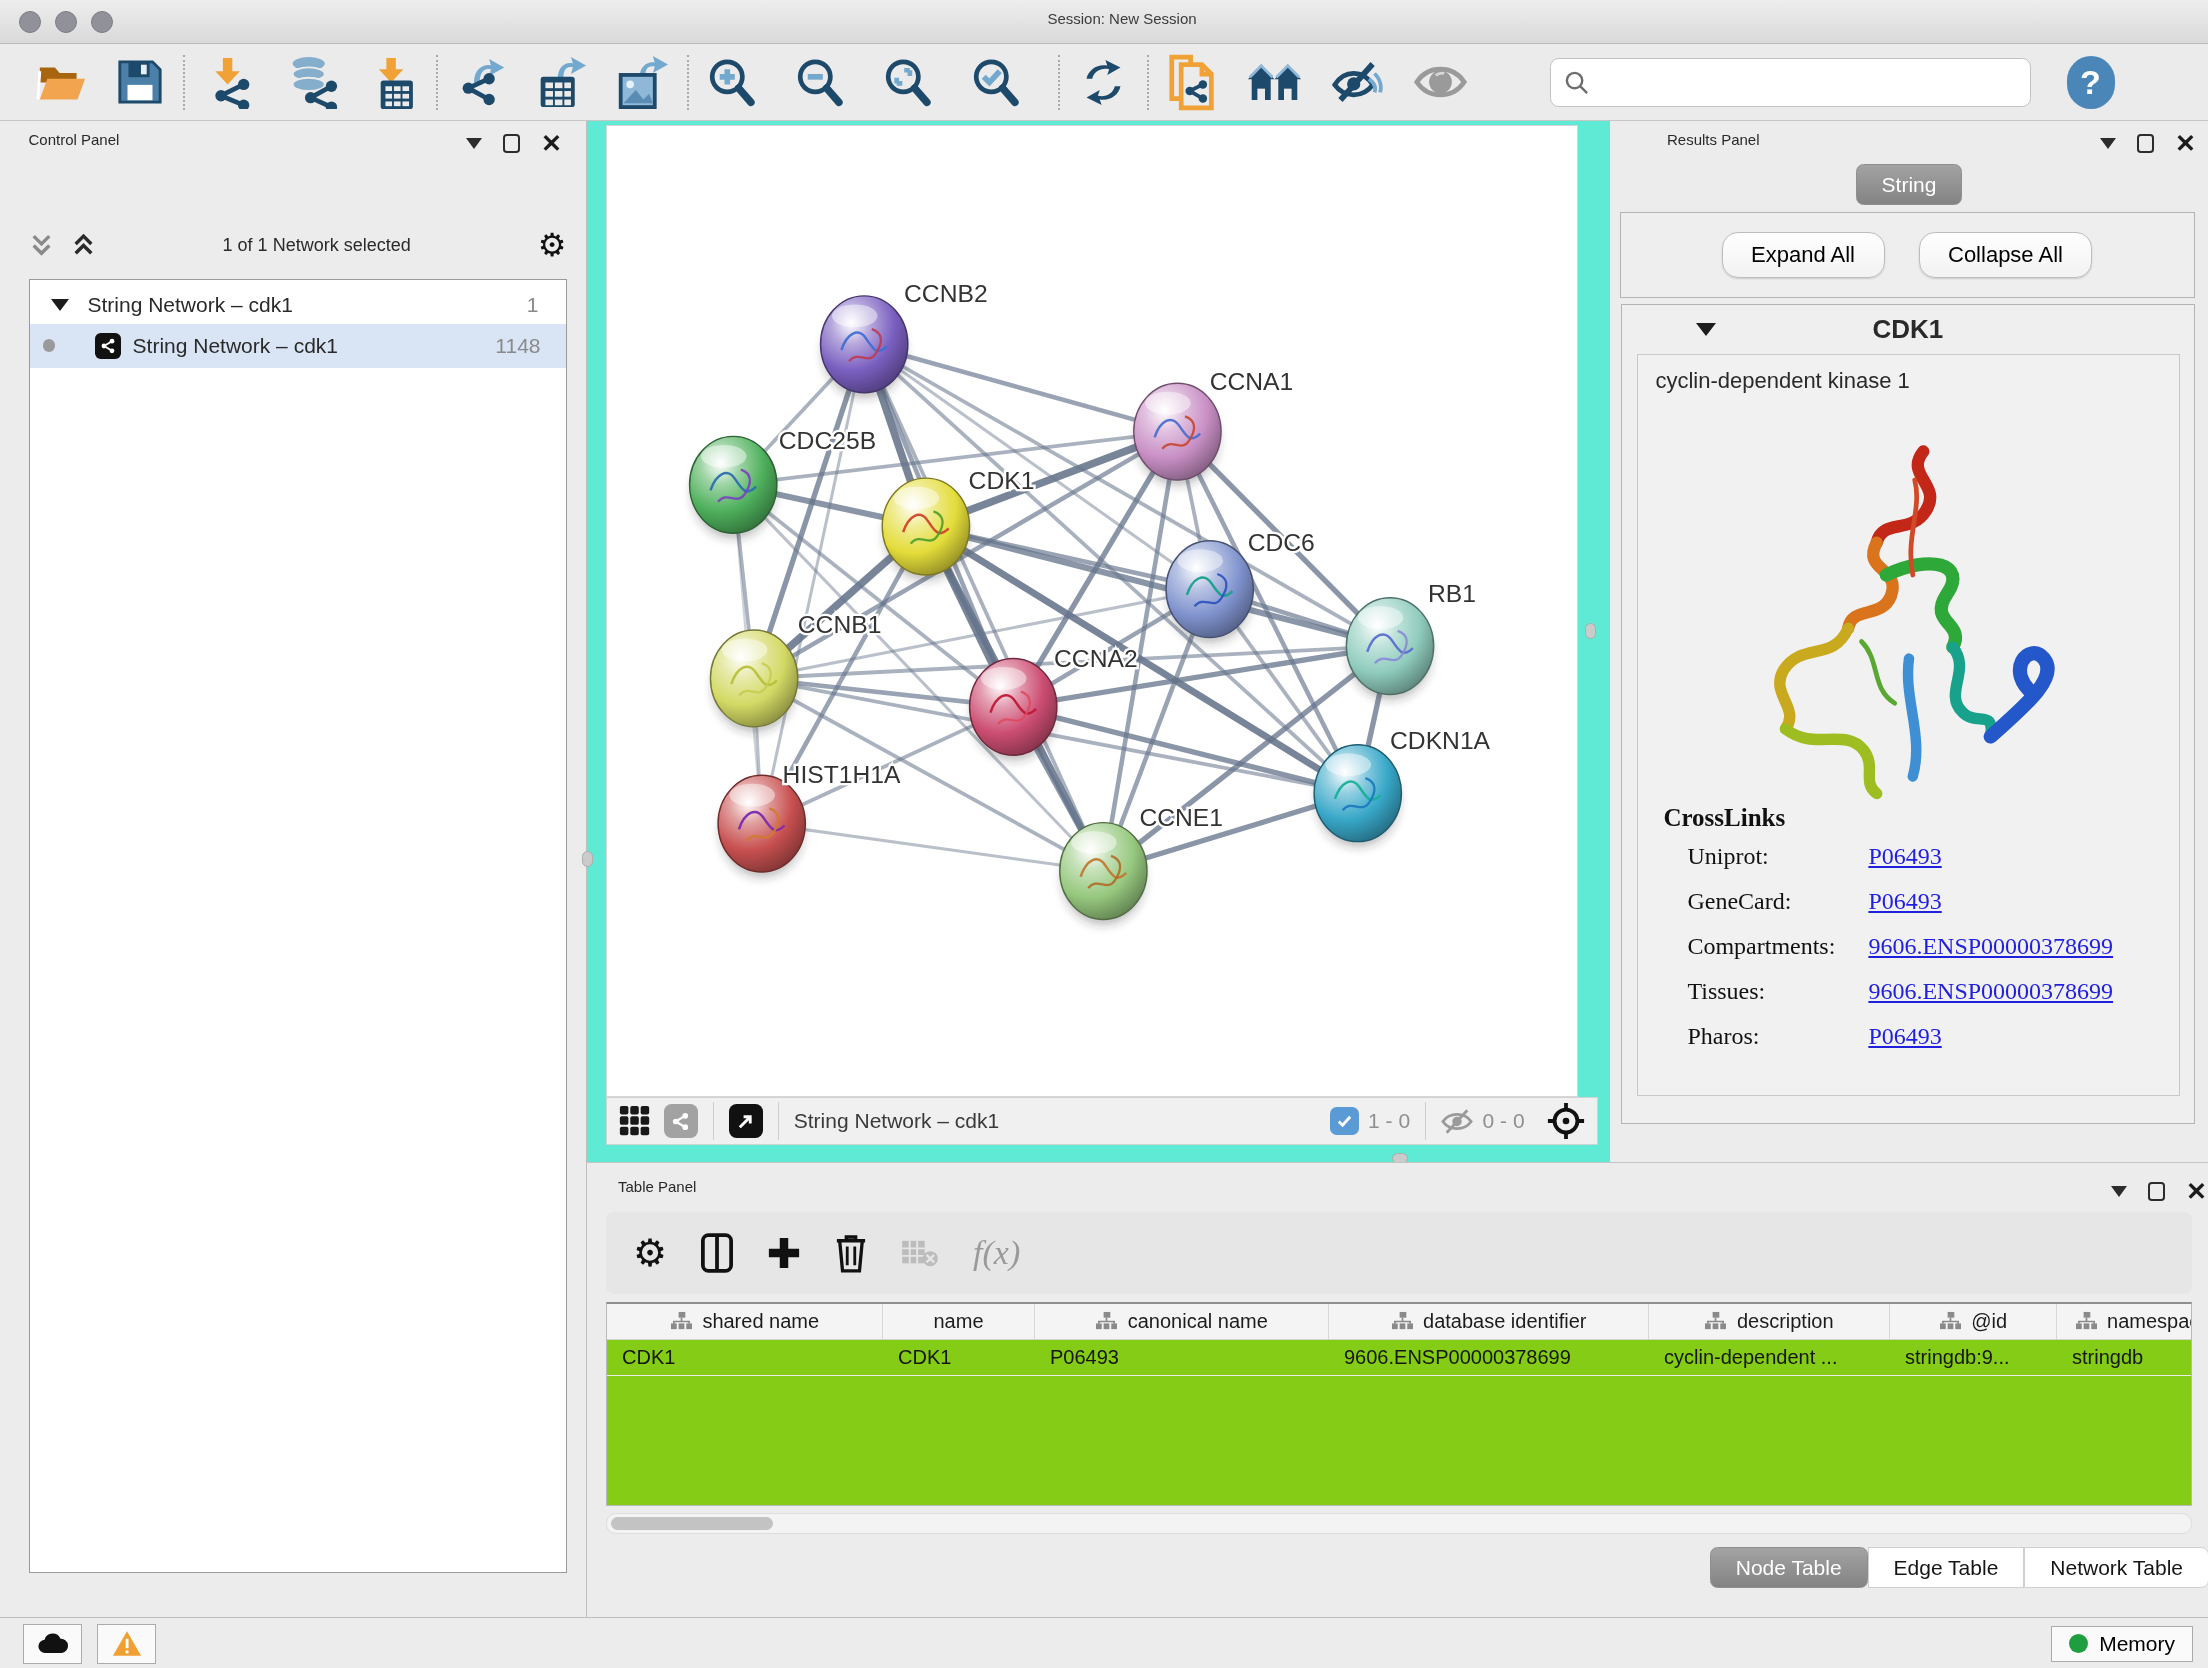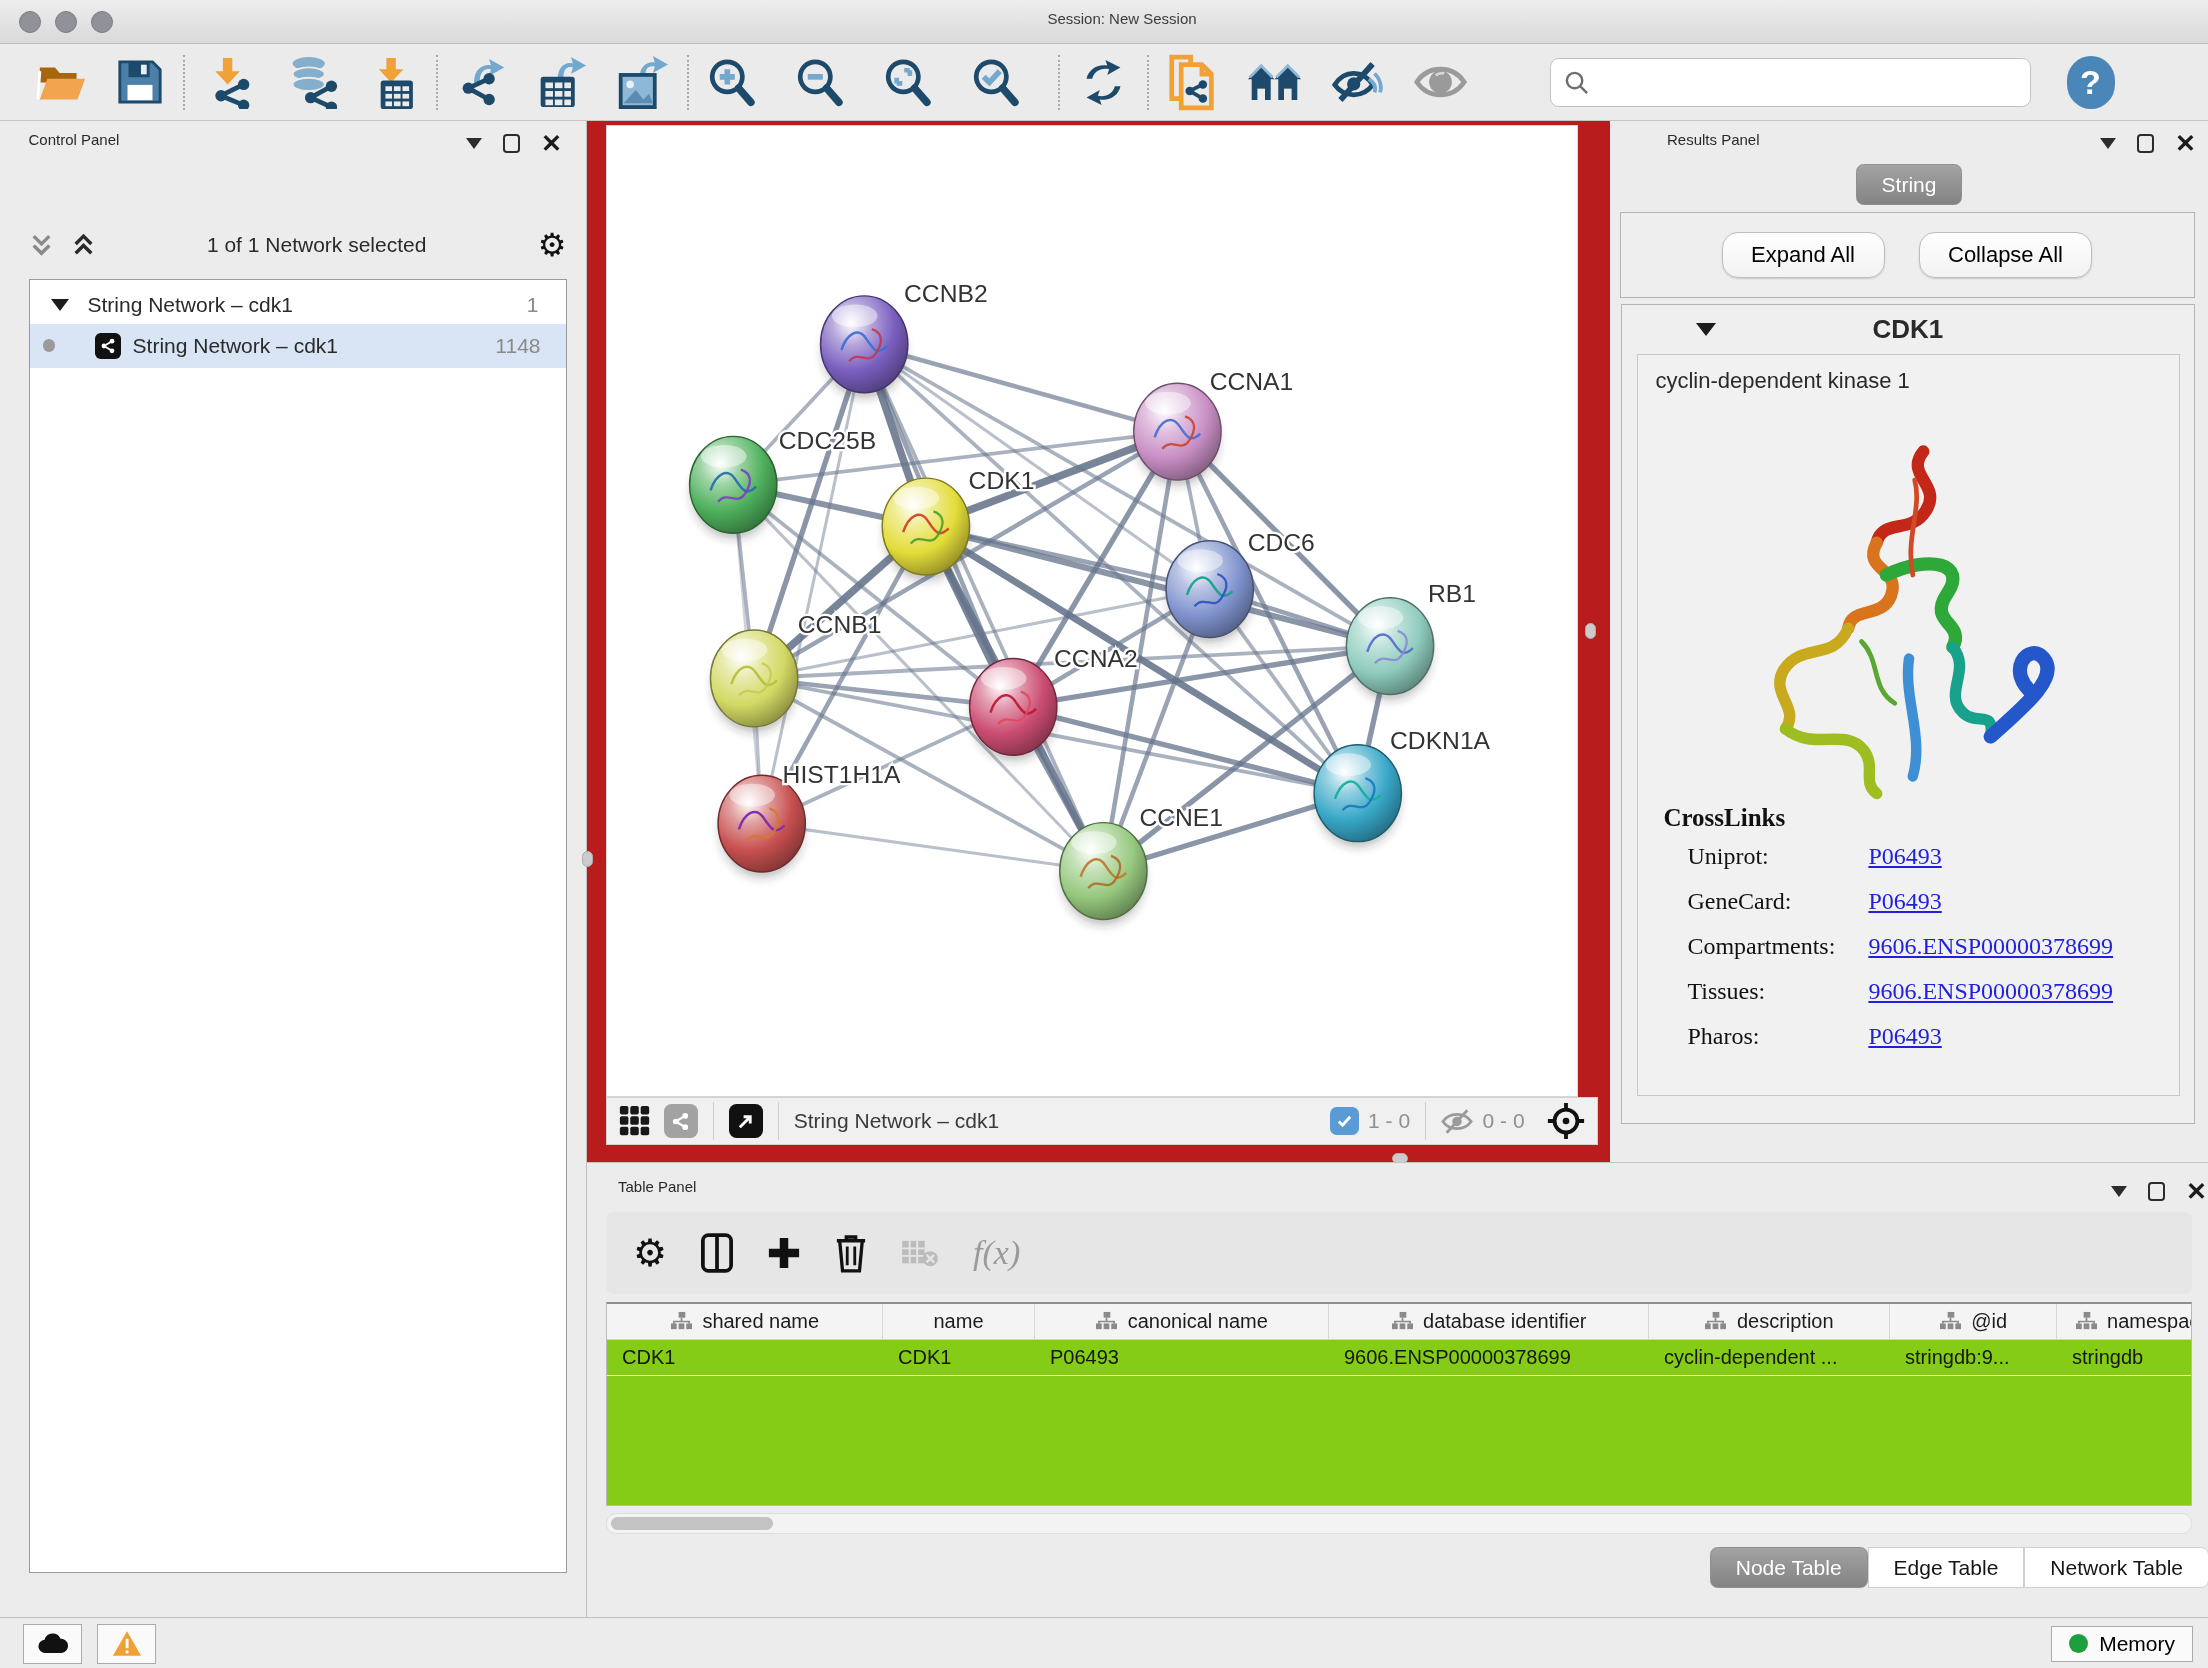--- a/index.html
+++ b/index.html
@@ -47,21 +47,21 @@
   .cp-tree { position:absolute; left:28.5px; top:158px; width:538px; height:1294px;
     background:#fff; border:1px solid #9a9a9a; }
   .tree-row { position:relative; height:38px; display:flex; align-items:center; font-size:21px; }
   .tree-row.sel { background:#d9e5f4; height:44px; }
   .tree-count { color:#8a8a8a; }
   .share-chip { width:26px; height:26px; border-radius:5.7px; background:#111;
     display:flex; align-items:center; justify-content:center; }
 
   
   .network-area { position:absolute; left:587px; top:121px; width:1023px; height:1041px;
-    background:#b91c1c; }
+    background:#5eead4; }
   .net-canvas { position:absolute; left:19px; top:3.8px; width:972px; height:972px;
     background:#fff; border:1px solid #d6d6d6; }
   .net-toolbar { position:absolute; left:19px; top:976px; width:992px; height:48px;
     background:#f0f0f0; border:1px solid #d2d2d2; display:flex; align-items:center; padding:0 11.4px; }
   .nt-sep { width:1px; height:38px; background:#cfcfcf; margin:0 15px; }
   .nt-text { font-size:21px; color:#3a3a3a; }
   .nt-count { font-size:21px; color:#8f8f8f; }
   .chip { width:34px; height:34px; border-radius:7.6px; display:flex; align-items:center; justify-content:center; border:none; }
 
   .split-dot { position:absolute; background:#cbcbcb; border:1px solid #adadad; border-radius:7.6px; }
@@ -304,21 +304,21 @@
       <span class="pc-float"></span>
       <span class="pc-close">✕</span>
     </div>
     <div class="abs" style="left:28.5px; top:108px; width:538px; display:flex; align-items:center;">
       <svg width="25" height="25" viewBox="0 0 16 16" style="margin-right:17px">
         <path d="M3 2 L8 7 L13 2 M3 8 L8 13 L13 8" stroke="#8a8a8a" stroke-width="2.2" fill="none"></path>
       </svg>
       <svg width="25" height="25" viewBox="0 0 16 16">
         <path d="M3 7 L8 2 L13 7 M3 13 L8 8 L13 13" stroke="#2a2a2a" stroke-width="2.2" fill="none"></path>
       </svg>
-      <span style="flex:1; text-align:center; font-size:21px;">1 of 1 Network selected</span>
+      <span style="flex:1; text-align:center; font-size:18px;">1 of 1 Network selected</span>
       <span class="gear-glyph">⚙</span>
     </div>
     <div class="cp-tree">
       <div class="tree-row" style="margin-top:5.7px">
         <span style="margin-left:21px; width:0; height:0; border-left:9.5px solid transparent; border-right:9.5px solid transparent; border-top:12.4px solid #1c1c1c;"></span>
         <span style="margin-left:19px; flex:1;">String Network – cdk1</span>
         <span class="tree-count" style="margin-right:27px;">1</span>
       </div>
       <div class="tree-row sel">
         <span style="margin-left:13.3px; width:12.4px; height:12.4px; border-radius:50%; background:#9a9a9a;"></span>

